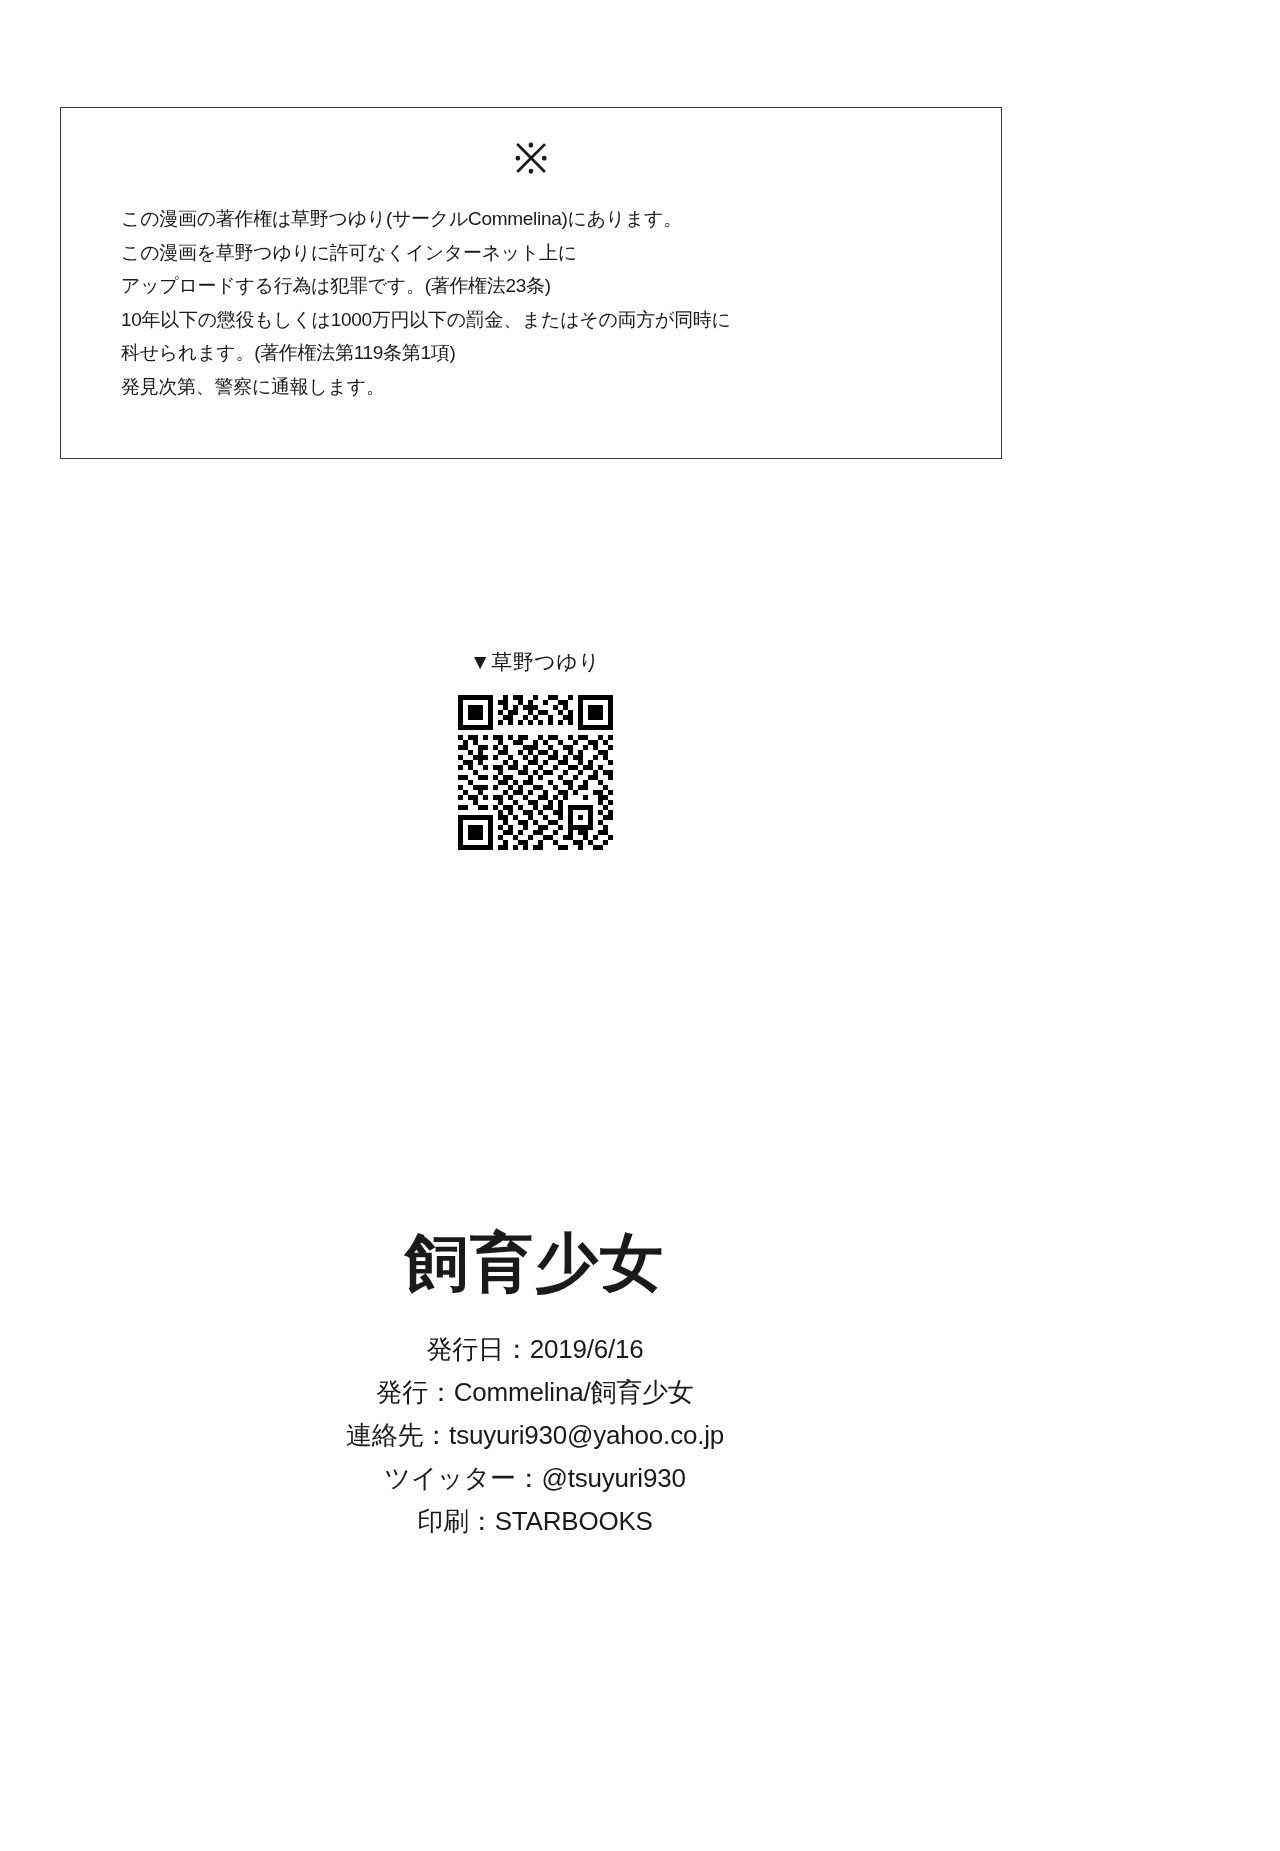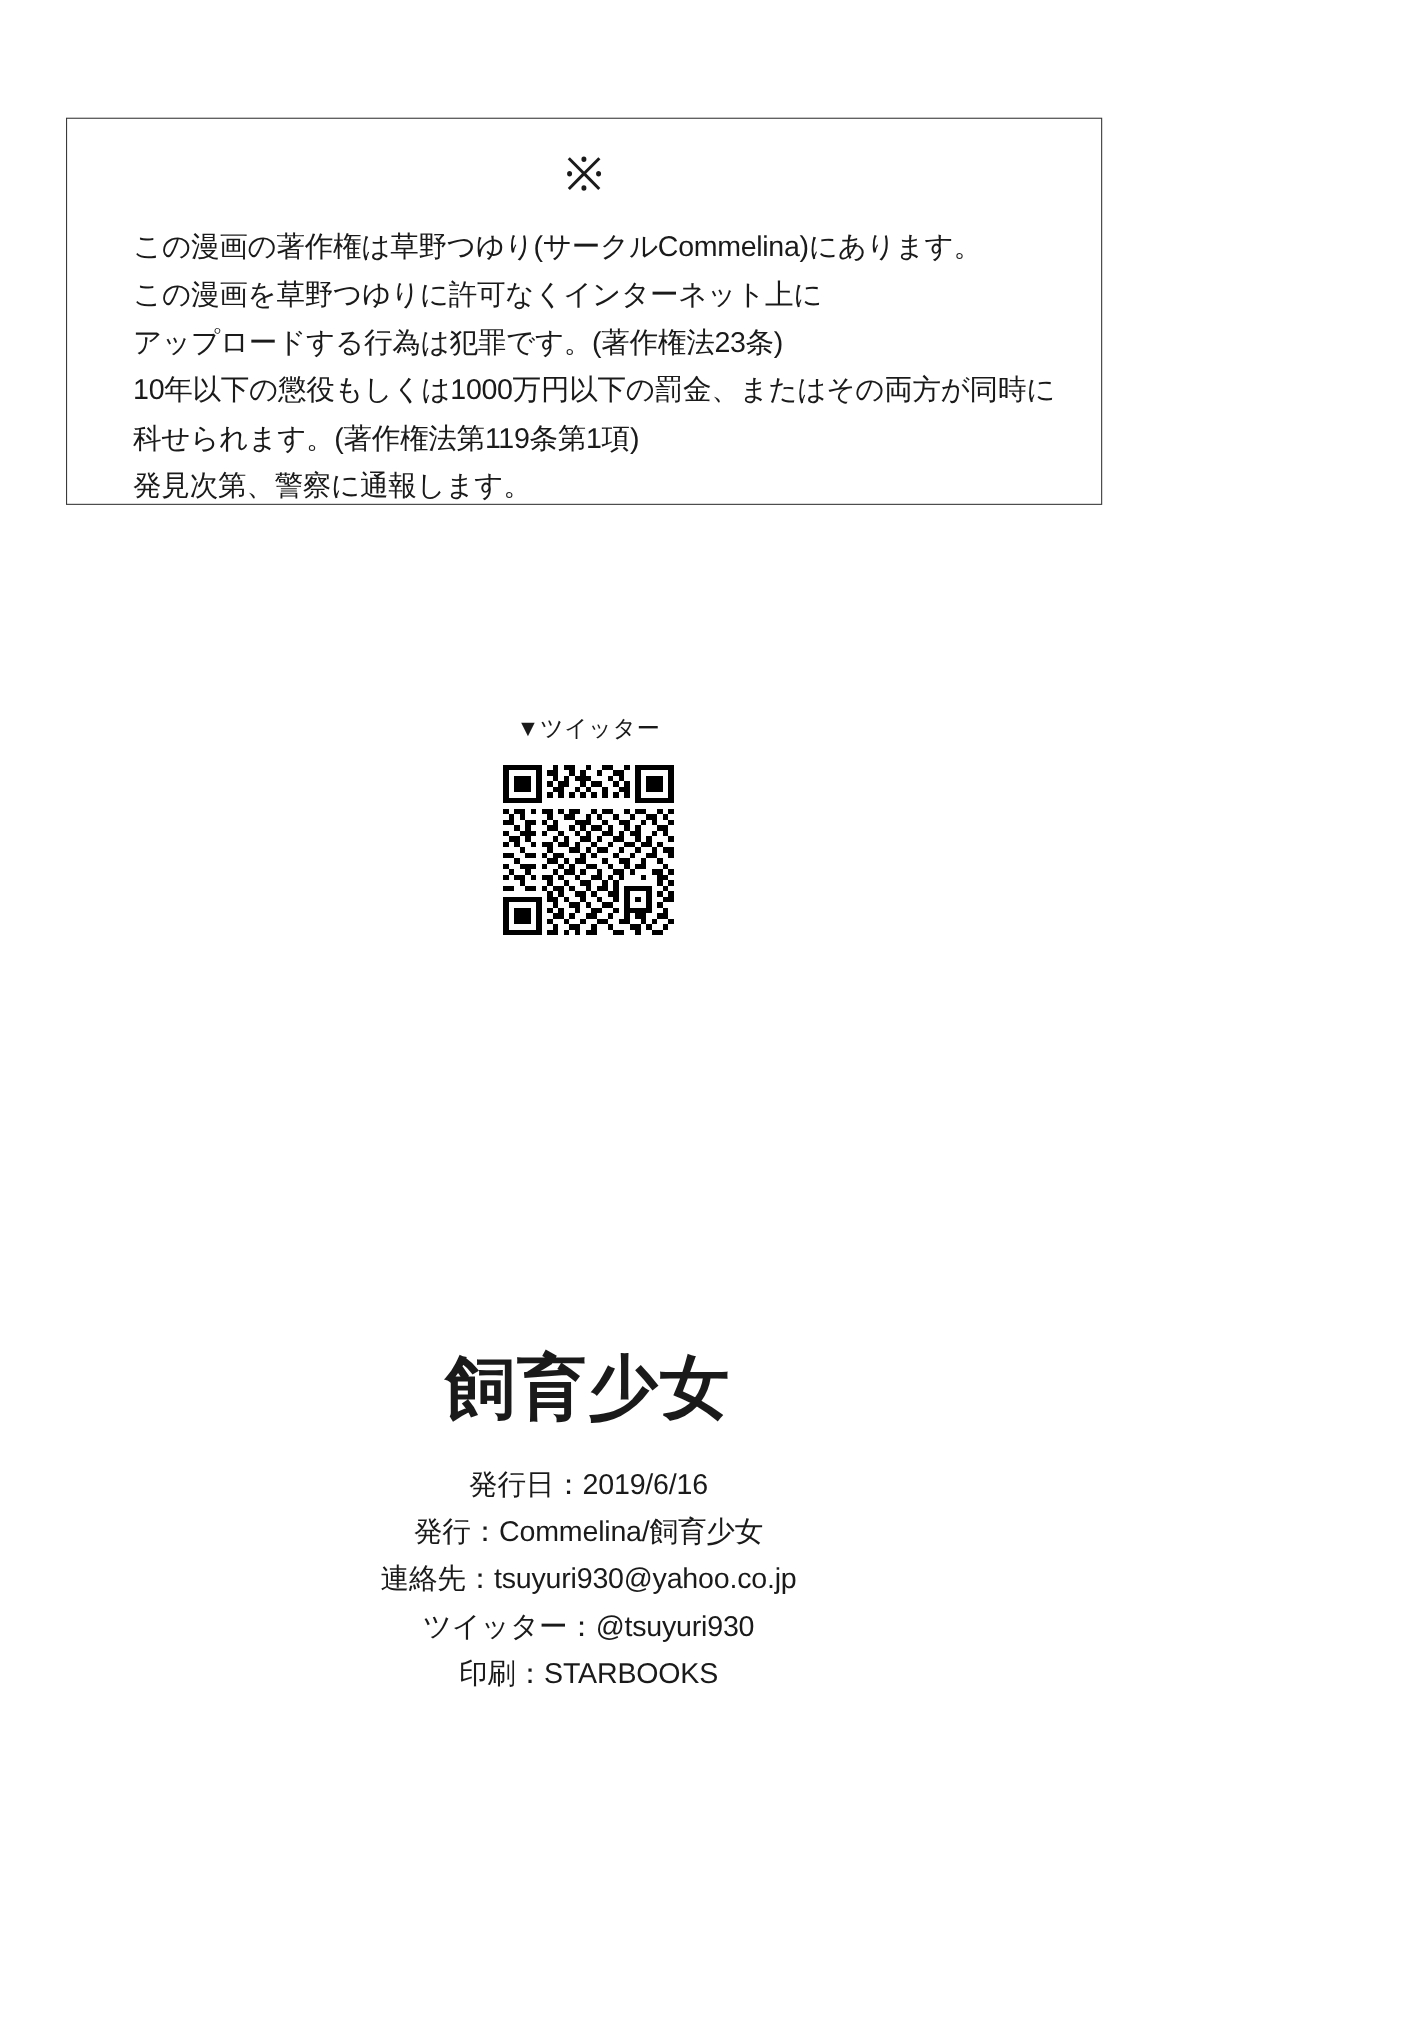--- a/index.html
+++ b/index.html
@@ -33,21 +33,21 @@
     line-height: 1;
     margin-top: 30px;
     letter-spacing: 0;
   }
   .notice-lines {
     margin-top: 26px;
     padding: 0 60px;
   }
   .notice-lines p {
     margin: 0 0 7px 0;
-    font-size: 26px;
+    font-size: 19px;
     line-height: 1.40;
     letter-spacing: -0.3px;
     white-space: nowrap;
   }
 
   
   .twitter-block {
     position: absolute;
     left: 0;
     top: 648px;
@@ -103,21 +103,21 @@
     <p>この漫画の著作権は草野つゆり(サークルCommelina)にあります。</p>
     <p>この漫画を草野つゆりに許可なくインターネット上に</p>
     <p>アップロードする行為は犯罪です。(著作権法23条)</p>
     <p>10年以下の懲役もしくは1000万円以下の罰金、またはその両方が同時に</p>
     <p>科せられます。(著作権法第119条第1項)</p>
     <p>発見次第、警察に通報します。</p>
   </div>
 </div>
 
 <div class="twitter-block">
-  <div class="twitter-heading">▼ツイッター</div>
+  <div class="twitter-heading">▼草野つゆり</div>
   <div class="qr-wrap">
     <svg width="198" height="165" viewBox="0 0 33 33" shape-rendering="crispEdges" aria-label="QR code">
       <rect width="33" height="33" fill="#ffffff"></rect>
       <g fill="#000000">
 
         <rect x="1" y="1" width="7" height="1"></rect>
           <rect x="1" y="7" width="7" height="1"></rect>
         <rect x="1" y="1" width="1" height="7"></rect>
           <rect x="7" y="1" width="1" height="7"></rect>
         <rect x="3" y="3" width="3" height="3"></rect>

